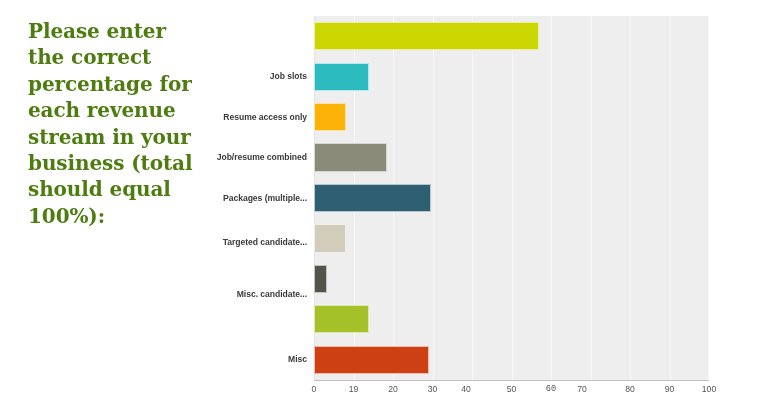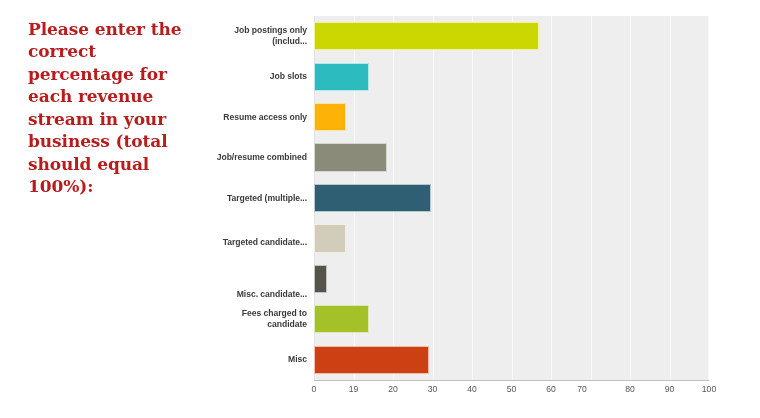--- a/index.html
+++ b/index.html
@@ -31,23 +31,23 @@
     height: 418px;
     background: #ffffff;
   }
   #question-title {
     position: absolute;
     left: 28px;
     top: 18px;
     width: 175px;
     font-family: "DejaVu Serif", "Liberation Serif", serif;
     font-weight: bold;
-    font-size: 17px;
+    font-size: 20px;
     line-height: 1.32;
-    color: #b91c1c;
+    color: #4d7c0f;
     letter-spacing: -0.1px;
   }
 
   
   #chart-figure {
     position: absolute;
     left: 215px;
     top: 8px;
     width: 538px;
     height: 402px;
@@ -147,28 +147,26 @@
 
   <div id="question-panel">
     <div id="question-title">Please enter the correct percentage for each revenue stream in your business (total should equal 100%):</div>
   </div>
 
   <div id="chart-figure">
 
     <div id="chart-plot-wrap">
 
       <div id="y-axis-labels">
-          <div class="y-label" style="top: 9.22222px;">Job postings only (includ...</div>
           <div class="y-label" style="top: 55.1667px;">Job slots</div>
           <div class="y-label" style="top: 95.6111px;">Resume access only</div>
           <div class="y-label" style="top: 136.056px;">Job/resume combined</div>
-          <div class="y-label" style="top: 176.5px;">Targeted (multiple...</div>
+          <div class="y-label" style="top: 176.5px;">Packages (multiple...</div>
           <div class="y-label" style="top: 221px;">Targeted candidate...</div>
           <div class="y-label" style="top: 257.389px; margin-top: 16px;">Misc. candidate...</div>
-          <div class="y-label" style="top: 292.333px;">Fees charged to candidate</div>
           <div class="y-label" style="top: 338.278px;">Misc</div>
         </div>
 
       <div id="plot-panel">
           <div class="gridline first" style="left: 0px;"></div>
           <div class="gridline" style="left: 39.5px;"></div>
           <div class="gridline" style="left: 79px;"></div>
           <div class="gridline" style="left: 118.5px;"></div>
           <div class="gridline" style="left: 158px;"></div>
           <div class="gridline" style="left: 197.5px;"></div>
@@ -207,23 +205,23 @@
         </div>
 
     </div>
 
     <div id="x-axis-line"></div>
     <div id="x-axis-ticks">
         <span class="x-tick" style="left: 0px;">0</span>
         <span class="x-tick" style="left: 39.5px;">19</span>
         <span class="x-tick" style="left: 79px;">20</span>
         <span class="x-tick" style="left: 118.5px;">30</span>
-        <span class="x-tick" style="left: 158px;">40</span>
+        <span class="x-tick" style="left: 152px;">40</span>
         <span class="x-tick" style="left: 197.5px;">50</span>
-        <span class="x-tick" style="left: 237px;">60</span>
+        <span class="x-tick" style="left: 237px; font-family: Liberation Mono, monospace;">60</span>
         <span class="x-tick" style="left: 268px;">70</span>
         <span class="x-tick" style="left: 316px;">80</span>
         <span class="x-tick" style="left: 355.5px;">90</span>
         <span class="x-tick" style="left: 395px;">100</span>
       </div>
 
   </div>
 
 </div>
 

